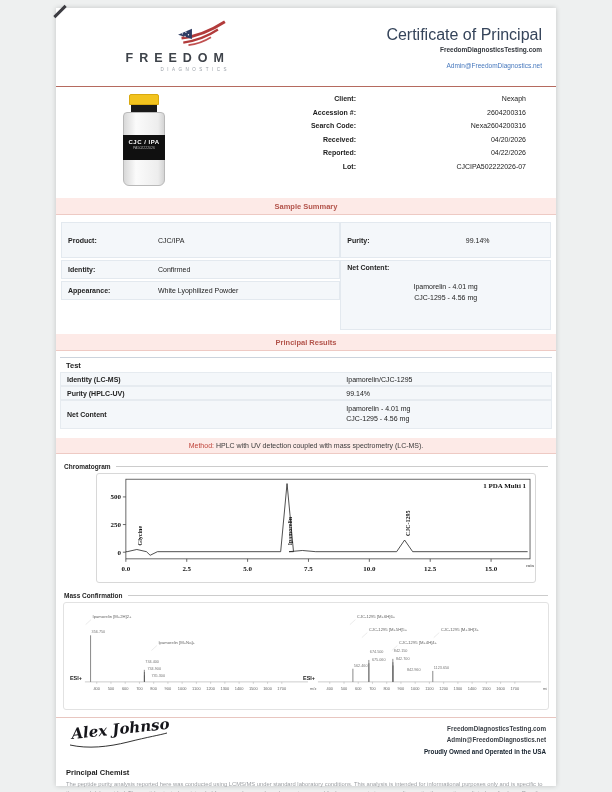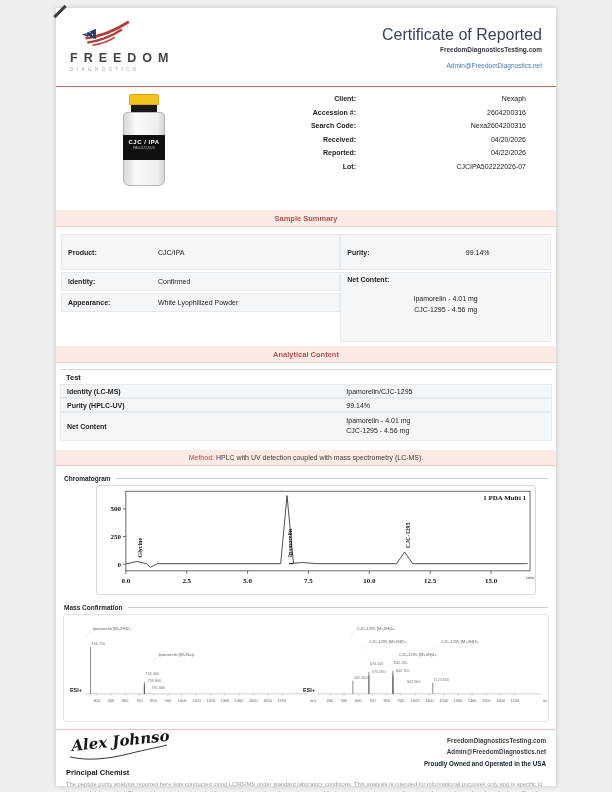--- a/index.html
+++ b/index.html
@@ -4,21 +4,21 @@
 <style>
   html,body{margin:0;padding:0;}
   body{width:612px;height:792px;background:#eef0f0;overflow:hidden;position:relative;
        font-family:"Liberation Sans",sans-serif;}
   .sheet{position:absolute;left:56px;top:8px;width:500px;height:778px;background:#fff;
          box-shadow:0 0 5px rgba(0,0,0,.18);color:#222;}
   .fold{position:absolute;top:2px;left:-4px;width:16px;height:3px;background:#3c3c42;
         transform:rotate(-45deg);}
   
   .hdr{display:flex;justify-content:space-between;padding:10px 14px 2px 14px;height:64px;}
-  .logo{width:160px;text-align:left;padding-top:2px;}
+  .logo{width:160px;text-align:right;padding-top:2px;}
   .logo-name{font-size:12.5px;font-weight:bold;letter-spacing:6px;color:#3e434a;margin-top:1px;}
   .logo-sub{font-size:4.5px;letter-spacing:3.5px;color:#9aa0a8;margin-top:2px;}
   .hdr-right{text-align:right;padding-top:8px;}
   .coa-title{font-size:16px;color:#35445a;}
   .site{font-size:6.5px;font-weight:bold;color:#33373d;margin-top:2px;}
   .mail{font-size:6.5px;color:#4678bd;margin-top:9px;}
   .rule{border:none;border-top:1px solid #b56a5f;margin:2px 0 0 0;}
   
   .client-row{display:flex;padding:5px 14px 2px 14px;height:98px;}
   .vial-wrap{width:148px;display:flex;justify-content:center;}
@@ -31,21 +31,21 @@
                 color:#fff;text-align:center;}
   .vial .l1{font-size:6px;font-weight:bold;letter-spacing:.5px;margin-top:4px;}
   .vial .l2{font-size:3.5px;color:#b5b5b5;margin-top:1px;}
   .info{flex:1;display:grid;grid-template-columns:1fr 186px;row-gap:6.5px;align-content:start;
         font-size:7px;padding-top:3px;}
   .ilabel{font-weight:bold;text-align:right;color:#1c1c1c;}
   .ivalue{text-align:right;padding-right:16px;color:#222;}
   
   .band{background:#fdeae7;color:#b3544b;font-weight:bold;text-align:center;font-size:7.5px;
         padding:3.5px 0;border-bottom:1px solid #eecac4;}
-  .band.mt{margin-top:18px;}
+  .band.mt{margin-top:6px;}
   .method-band{background:#fdeae7;text-align:center;font-size:7px;padding:4px 0;margin-top:9px;
                border-bottom:1px solid #eecac4;color:#3a3a3a;}
   .method-band .mlabel{color:#c0453c;}
   
   .summary-grid{display:grid;grid-template-columns:57% 43%;margin:7px 5px 2px 5px;font-size:7px;}
   .srow{display:grid;grid-template-columns:92px 1fr;background:#f4f7fa;border:1px solid #e3e9ef;
         margin-bottom:2px;align-items:center;}
   .srow.tall{height:34px;}
   .srow.short{height:17px;}
   .slabel{font-weight:bold;padding:2px 6px;}
@@ -65,21 +65,21 @@
   .arow .two-line{line-height:1.55;}
   
   .seclabel{display:flex;align-items:center;gap:5px;margin:9px 8px 0 8px;}
   .seclabel span{font-size:6.5px;font-weight:bold;color:#1f1f1f;white-space:nowrap;}
   .seclabel .hairline{flex:1;border-top:1px solid #ccc;margin-top:1px;}
   .chart-frame{border:1px solid #d8d8d8;border-radius:3px;margin:3px 20px 0 40px;padding:1px;}
   .chart-frame.wide{margin:3px 7px 0 7px;border-color:#e2e2e2;}
   
   .footer{display:flex;justify-content:space-between;border-top:1px solid #e8c6c0;
           margin-top:7px;padding:3px 10px 0 10px;}
-  .signer-title{font-size:7.5px;font-weight:bold;color:#1d1d1d;margin-top:1px;}
+  .signer-title{font-size:7.5px;font-weight:bold;color:#1d1d1d;margin-top:13px;}
   .foot-right{text-align:right;font-size:6.3px;padding-top:4px;}
   .foot-right .fline{color:#3a3f46;font-weight:bold;margin-bottom:4.5px;}
   .foot-right .ftag{color:#14202c;font-weight:bold;}
   .disclaimer{margin:3px 10px 0 10px;font-size:5.8px;color:#9b9ea2;line-height:1.55;}
 </style>
 </head>
 <body>
 
 <div class="sheet">
   <div class="fold"></div>
@@ -93,21 +93,21 @@
         <path d="M12 17 L28 10 L28 22 Z" fill="#2e3c63"></path>
         <circle cx="17" cy="16" r="0.8" fill="#fff"></circle>
           <circle cx="21" cy="14" r="0.8" fill="#fff"></circle>
         <circle cx="24" cy="17" r="0.8" fill="#fff"></circle>
           <circle cx="20" cy="19" r="0.8" fill="#fff"></circle>
       </svg>
       <div class="logo-name">FREEDOM</div>
       <div class="logo-sub">DIAGNOSTICS</div>
     </div>
     <div class="hdr-right">
-      <div class="coa-title">Certificate of Reported</div>
+      <div class="coa-title">Certificate of Principal</div>
       <div class="site">FreedomDiagnosticsTesting.com</div>
       <div class="mail">Admin@FreedomDiagnostics.net</div>
     </div>
   </div>
   <hr class="rule">
 
   <div class="client-row">
     <div class="vial-wrap">
       <div class="vial">
         <div class="cap"></div>
@@ -160,21 +160,21 @@
       <div class="sum-right-block net">
         <div class="slabel" style="padding:0">Net Content:</div>
         <div class="netlines">
           <div>Ipamorelin - 4.01 mg</div>
           <div>CJC-1295 - 4.56 mg</div>
         </div>
       </div>
     </div>
   </div>
 
-  <div class="band">Analytical Content</div>
+  <div class="band">Principal Results</div>
   <div class="atable">
     <div class="arow ahead">
       <div>Test</div>
     </div>
     <div class="arow">
       <div class="tcell">Identity (LC-MS)</div>
       <div>Ipamorelin/CJC-1295</div>
     </div>
     <div class="arow">
       <div class="tcell">Purity (HPLC-UV)</div>

